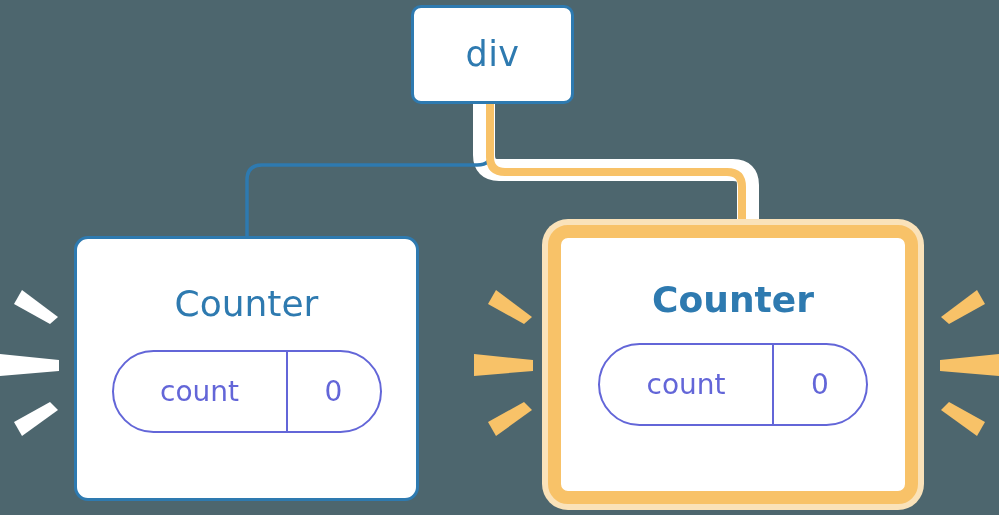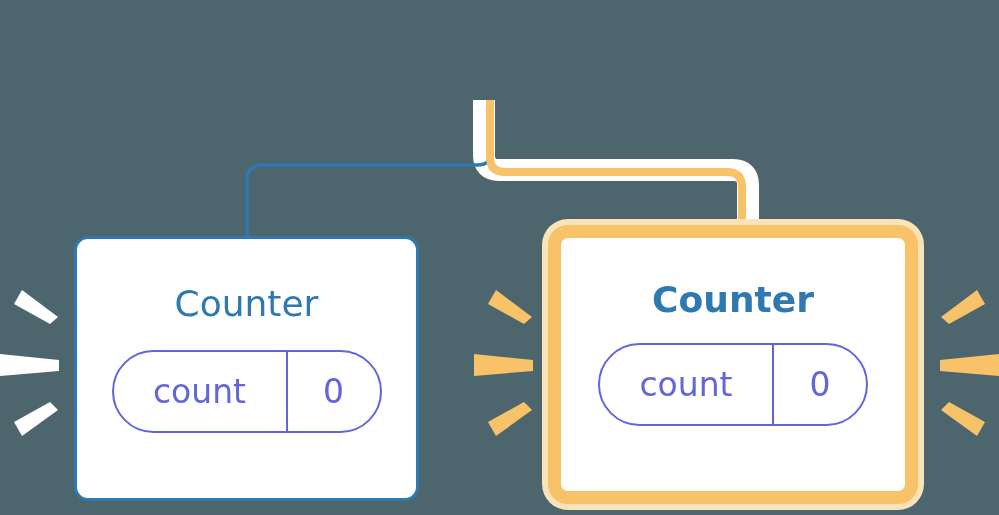--- a/index.html
+++ b/index.html
@@ -108,21 +108,21 @@
     height: 83px;
     box-sizing: border-box;
     overflow: hidden;
   }
   .pill .pill-key,
   .pill .pill-val {
     display: flex;
     align-items: center;
     justify-content: center;
     color: #6366d8;
-    font-size: 33px;
+    font-size: 28px;
     line-height: 1;
   }
   .pill .pill-key { width: 172px; }
   .pill .pill-val {
     width: 92px;
     border-left: 2px solid #6366d8;
   }
   #pill-left  { margin-top: 28px; }
   #pill-right { margin-top: 25px; }
 
@@ -166,20 +166,23 @@
   </div>
 
   <div class="sparkle-group" id="sparkles-right">
     <svg width="74" height="180" viewBox="0 0 74 180" style="position:absolute;left:0;top:0;">
       <path d="M 52 18 L 16 45 L 24 52 L 60 32 Z" fill="#f8c268"></path>
       <path d="M 74 82 L 15 88 L 15 99 L 74 104 Z" fill="#f8c268"></path>
       <path d="M 60 150 L 24 130 L 16 138 L 52 164 Z" fill="#f8c268"></path>
     </svg>
   </div>
 
+  <div class="node" id="div-node">
+    <span class="node-title">div</span>
+  </div>
 
   <div class="node" id="counter-left">
     <span class="node-title">Counter</span>
     <div class="pill" id="pill-left">
       <span class="pill-key">count</span>
       <span class="pill-val">0</span>
     </div>
   </div>
 
   <div id="counter-right-wrap">

